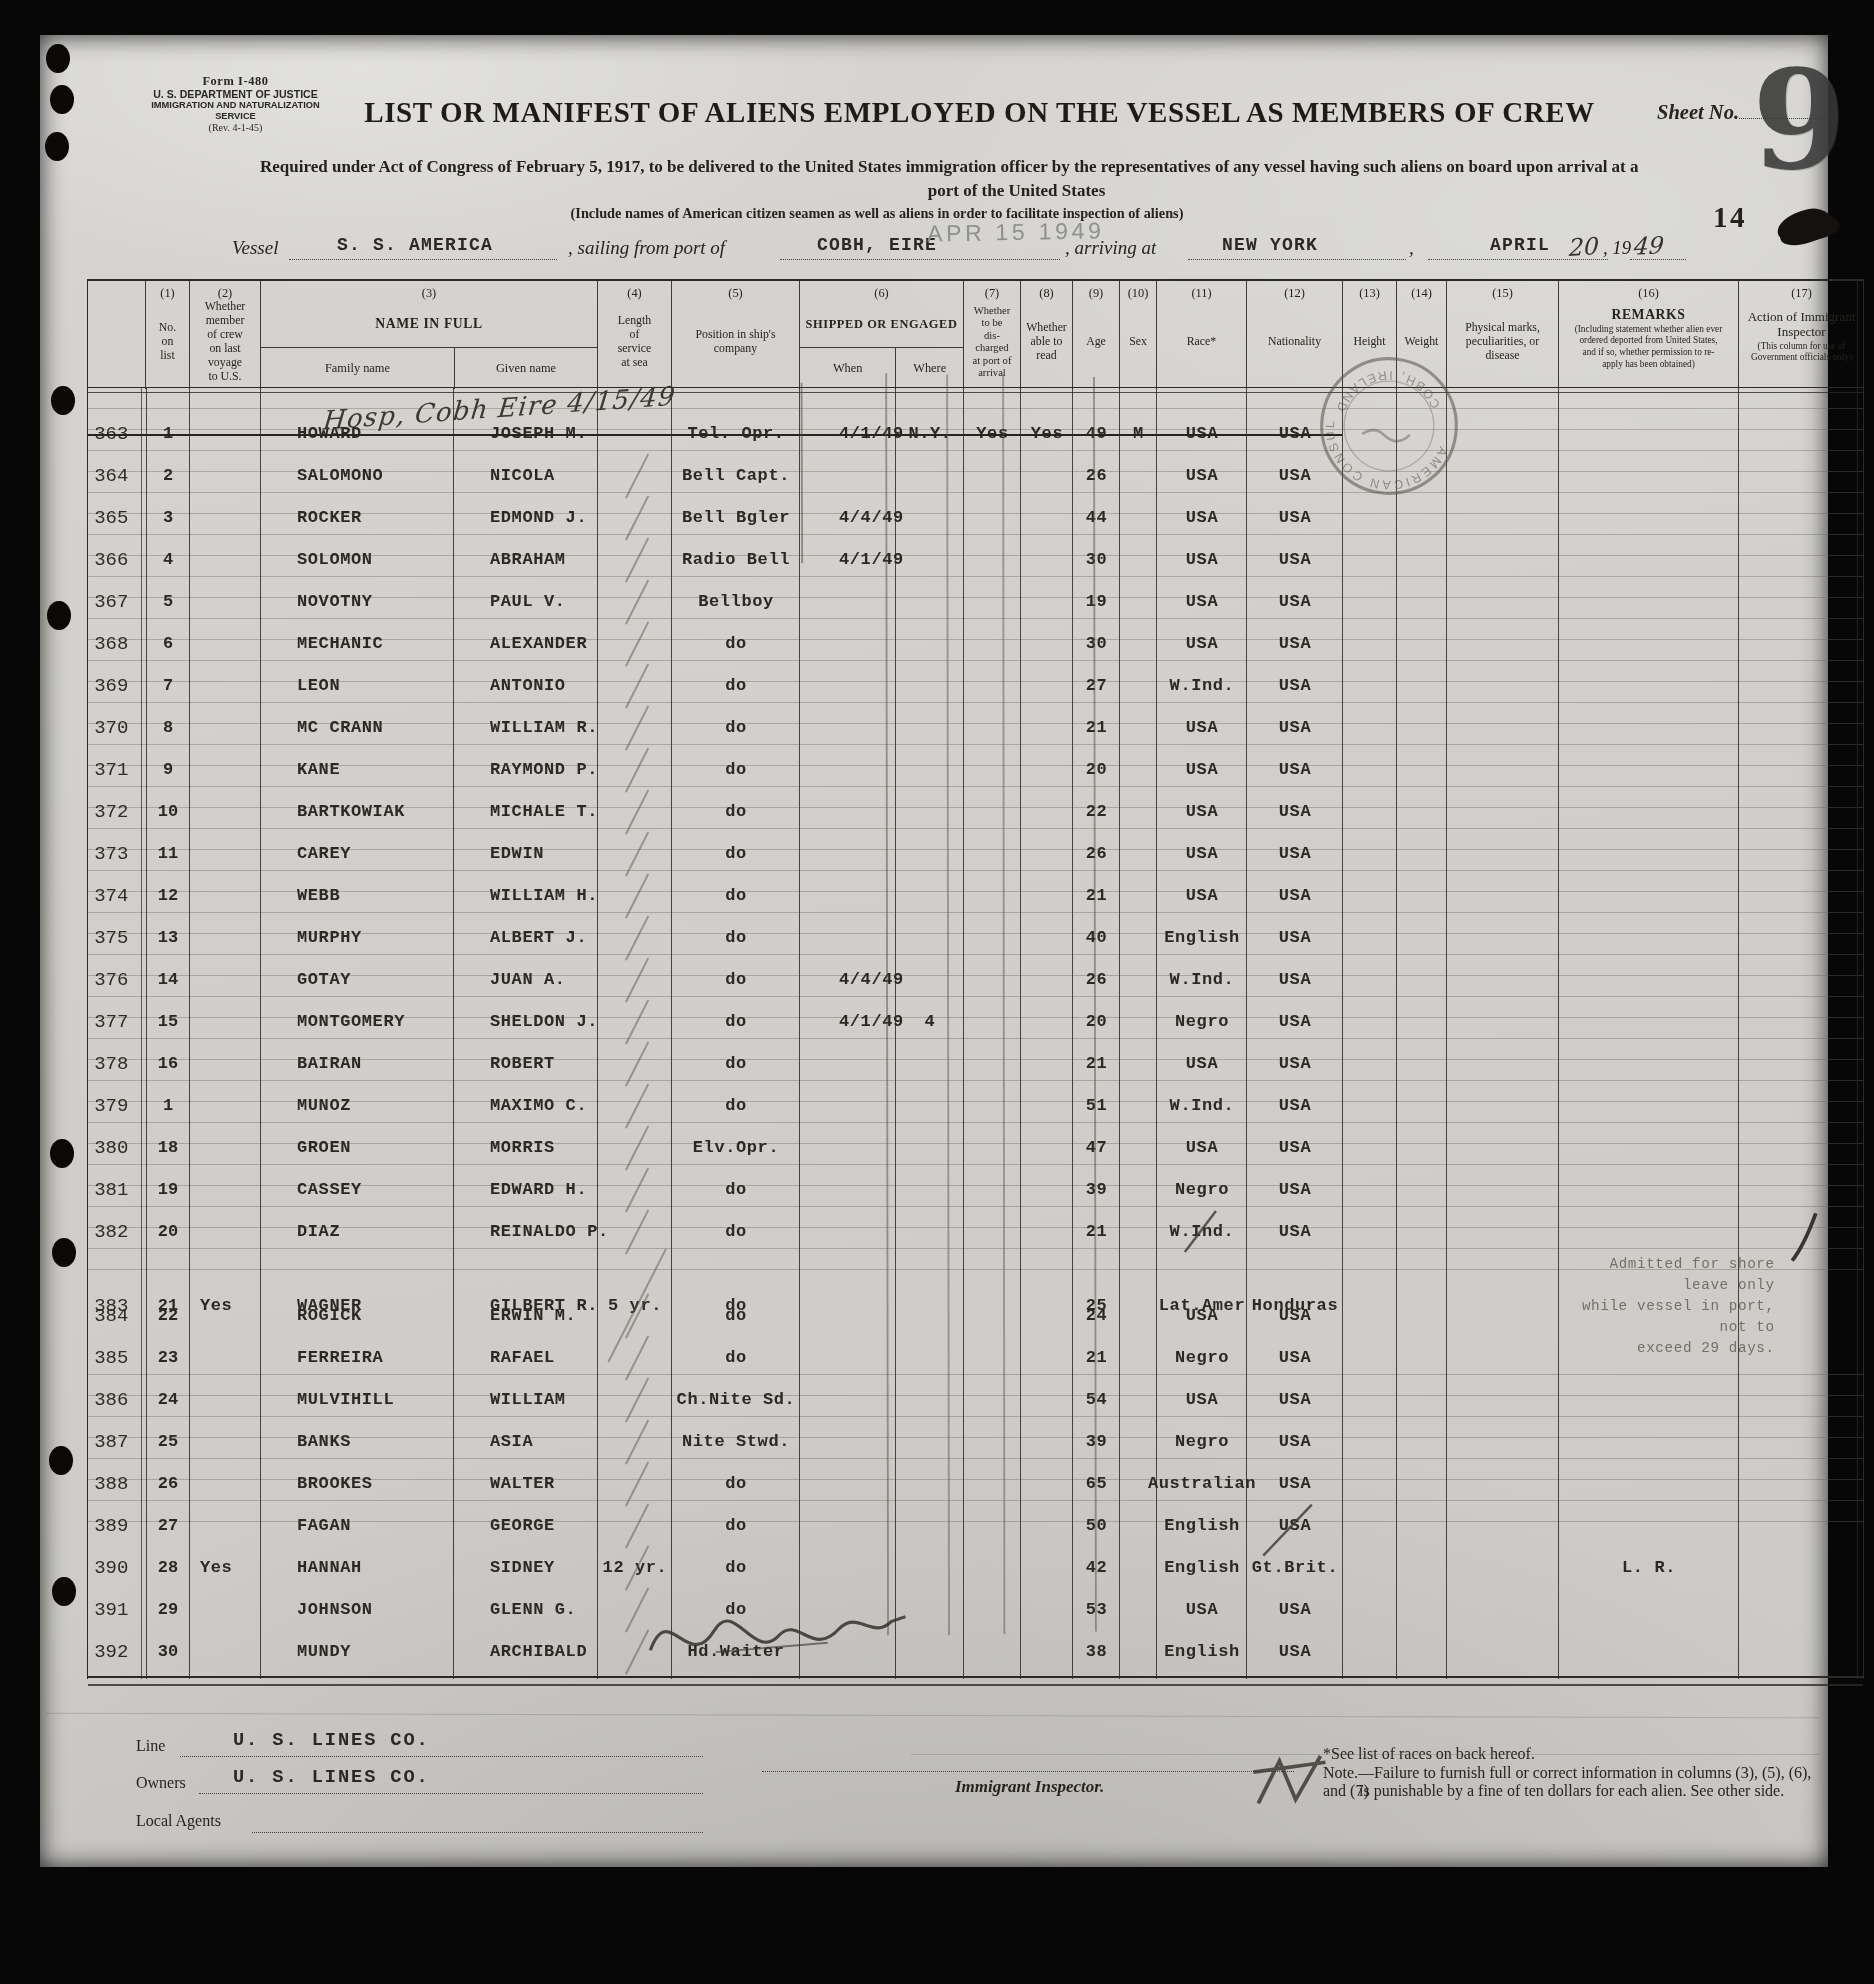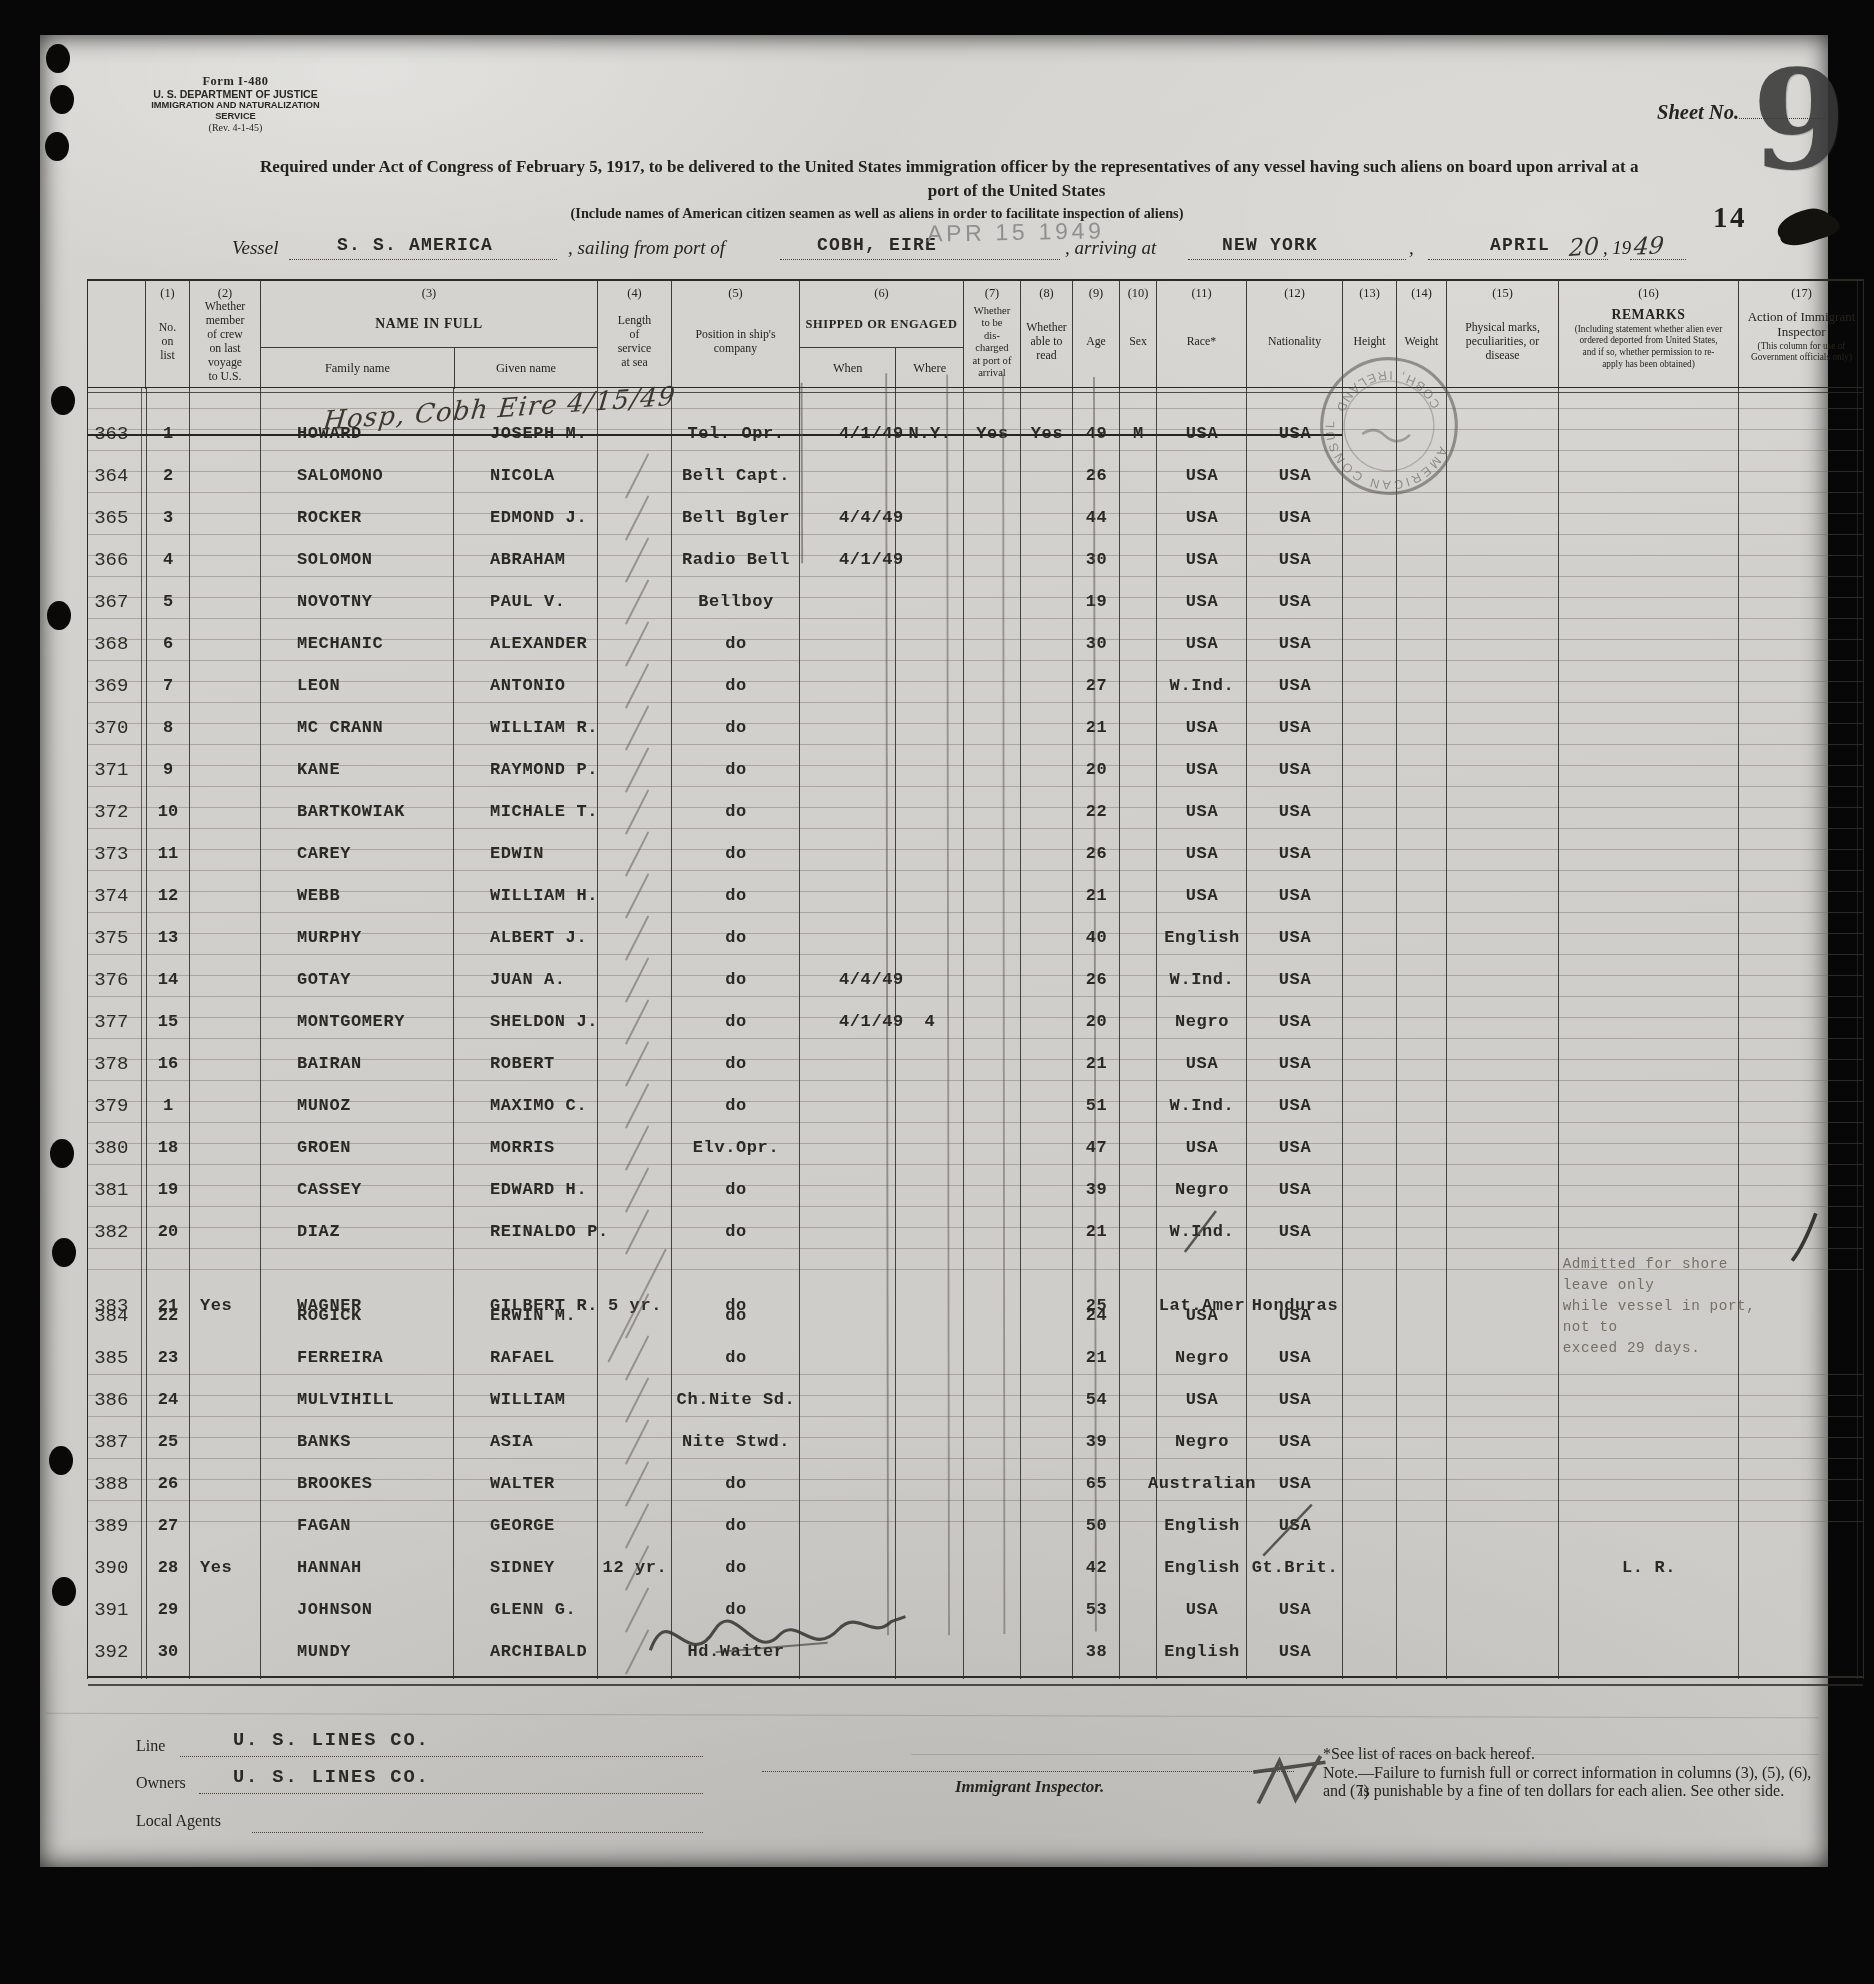--- a/index.html
+++ b/index.html
@@ -78,21 +78,21 @@
   .cw{justify-content:flex-start;padding-left:39px;}
   .cm{justify-content:flex-start;padding-left:10px;}
   
   .row:not(.struck) .c-len::before{content:"";position:absolute;left:52%;top:-10%;height:120%;width:1.9px;
        background:rgba(92,88,79,.50);transform:rotate(27deg);border-radius:1.9px;}
   
   .row.struck::after{content:"";position:absolute;left:-1.2px;width:1255px;top:50%;border-top:2.5px solid #26241f;}
   
   .c-remarks{white-space:pre-line;}
   .row.remarks-faded .c-remarks{justify-content:flex-start;align-items:flex-start;padding:1.2px 0 0 3.7px;
-       font-weight:normal;font-size:14.3px;line-height:21px;color:#757067;width:212px;text-align:left;}
+       font-weight:normal;font-size:14.3px;line-height:21px;color:#757067;width:212px;text-align:right;}
   
   .vl{position:absolute;top:106px;bottom:0;width:1.2px;background:rgba(44,42,37,.85);}
   .vl.dbl{background:rgba(44,42,37,.7);}
   .hl{position:absolute;left:0;right:0;height:1.2px;background:rgba(44,42,37,.8);}
   
   .flabel{font-size:16px;color:#26241e;}
   .fval{font-family:"Liberation Mono","DejaVu Sans Mono",monospace;font-weight:bold;font-size:18.7px;
         letter-spacing:1.9px;color:#2b2925;}
   .fdots{border-bottom:1.9px dotted #45423a;height:0;}
   .insp{font-style:italic;font-size:17px;font-weight:bold;color:#26241e;}
@@ -111,20 +111,21 @@
 <div class="stage">
   <div class="paper">
 
     <div class="abs form-id">
       <div class="l1">Form I-480</div>
       <div class="l2">U. S. DEPARTMENT OF JUSTICE</div>
       <div class="l3">IMMIGRATION AND NATURALIZATION SERVICE</div>
       <div class="l4">(Rev. 4-1-45)</div>
     </div>
 
+    <div class="abs doc-title">LIST OR MANIFEST OF ALIENS EMPLOYED ON THE VESSEL AS MEMBERS OF CREW</div>
     <div class="abs sub1">Required under Act of Congress of February 5, 1917, to be delivered to the United States immigration officer by the representatives of any vessel having such aliens on board upon arrival at a</div>
     <div class="abs sub1b">port of the United States</div>
     <div class="abs sub2">(Include names of American citizen seamen as well as aliens in order to facilitate inspection of aliens)</div>
 
     <div class="abs sheetno">
       <span>Sheet No.</span><span class="dots"></span>
     </div>
     <div class="abs bignine">9</div>
     <div class="abs stamp14">14</div>
     <div class="abs inkblob"></div>

